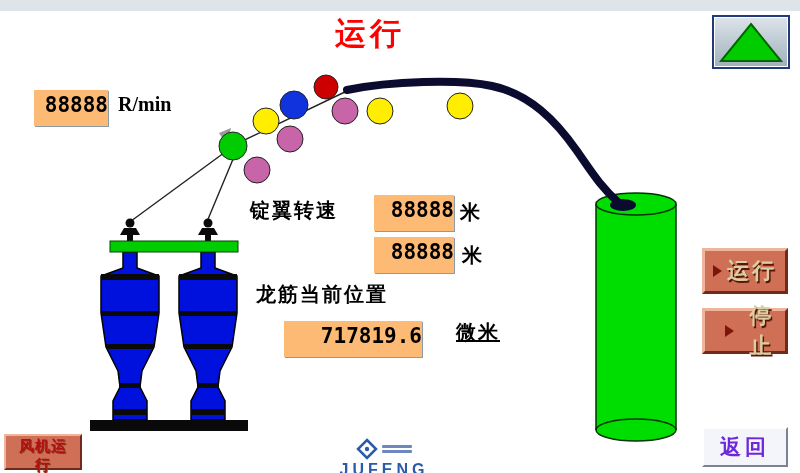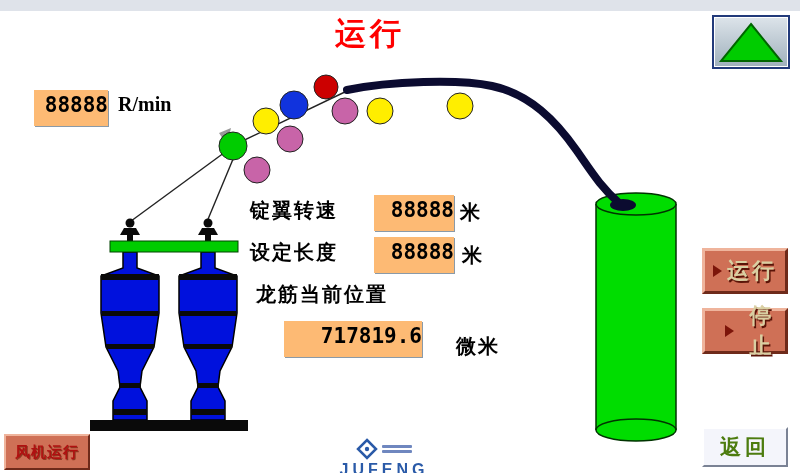--- a/index.html
+++ b/index.html
@@ -34,21 +34,21 @@
   #set-value{top:226px;left:374px;width:80px;}
   #rail-value{top:310px;left:284px;width:138px;}
 
   #flyer-label{top:46px;left:38px;}
   #flyer-unit{top:82px;left:118px;letter-spacing:0;}
   #spun-label{top:186px;left:250px;}
   #spun-unit{top:188px;left:460px;}
   #set-label{top:228px;left:250px;}
   #set-unit{top:231px;left:462px;}
   #rail-label{top:270px;left:256px;text-align:right;}
-  #rail-unit{top:322px;left:456px;}
+  #rail-unit{top:308px;left:456px;text-decoration:underline;}
 
   
   .diagram{position:absolute;left:0;top:0;z-index:1;}
 
   
   .side-btn{
     position:absolute;left:702px;width:86px;height:46px;z-index:4;
     background:#cf7056;
     border-top:3px solid #efb49c;border-left:3px solid #efb49c;
     border-bottom:3px solid #6e2a1a;border-right:3px solid #6e2a1a;
@@ -65,25 +65,25 @@
     border-top:6px solid transparent;border-bottom:6px solid transparent;
   }
   #btn-run{top:237px;}
   #btn-stop{top:297px;padding-left:20px;}
   #btn-jog{top:357px;}
   #btn-back{
     position:absolute;left:702px;top:416px;width:86px;height:40px;z-index:4;
     background:#f4f5fb;
     border-top:2px solid #ffffff;border-left:2px solid #ffffff;
     border-bottom:2px solid #7a8294;border-right:2px solid #7a8294;
-    color:#4d7c0f;font-size:21px;font-weight:bold;letter-spacing:4px;
+    color:#6d28d9;font-size:21px;font-weight:bold;letter-spacing:4px;
     font-family:"Liberation Serif",serif;cursor:pointer;box-sizing:border-box;
   }
   #btn-fan{
-    position:absolute;left:4px;top:423px;width:86px;height:36px;z-index:4;
+    position:absolute;left:4px;top:423px;width:78px;height:36px;z-index:4;
     background:#cf7056;
     border-top:2px solid #efb49c;border-left:2px solid #efb49c;
     border-bottom:2px solid #6e2a1a;border-right:2px solid #6e2a1a;
     color:#b01010;font-size:15px;font-weight:bold;letter-spacing:1px;
     font-family:"Liberation Serif",serif;cursor:pointer;box-sizing:border-box;
     text-shadow:1px 1px 0 #8d3a22;
   }
   
   #btn-up{
     position:absolute;left:712px;top:4px;width:78px;height:54px;z-index:4;
@@ -175,21 +175,20 @@
     </svg>
   </button>
 
   <div class="value-box" id="flyer-value">88888</div>
   <div class="unit" id="flyer-unit">R/min</div>
 
   <div class="lbl" id="spun-label">锭翼转速</div>
   <div class="value-box" id="spun-value">88888</div>
   <div class="unit" id="spun-unit">米</div>
 
-  <div class="lbl" id="set-label">设定长度</div>
   <div class="value-box" id="set-value">88888</div>
   <div class="unit" id="set-unit">米</div>
 
   <div class="lbl" id="rail-label">龙筋当前位置</div>
   <div class="value-box" id="rail-value">717819.6</div>
   <div class="unit" id="rail-unit">微米</div>
 
   <button class="side-btn" id="btn-run">
     <span class="tri"></span>
     <span class="lab">运行</span>

